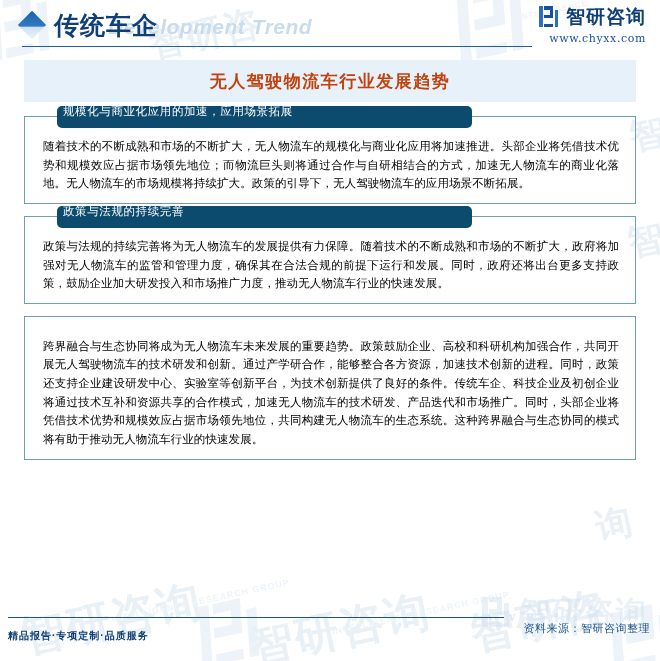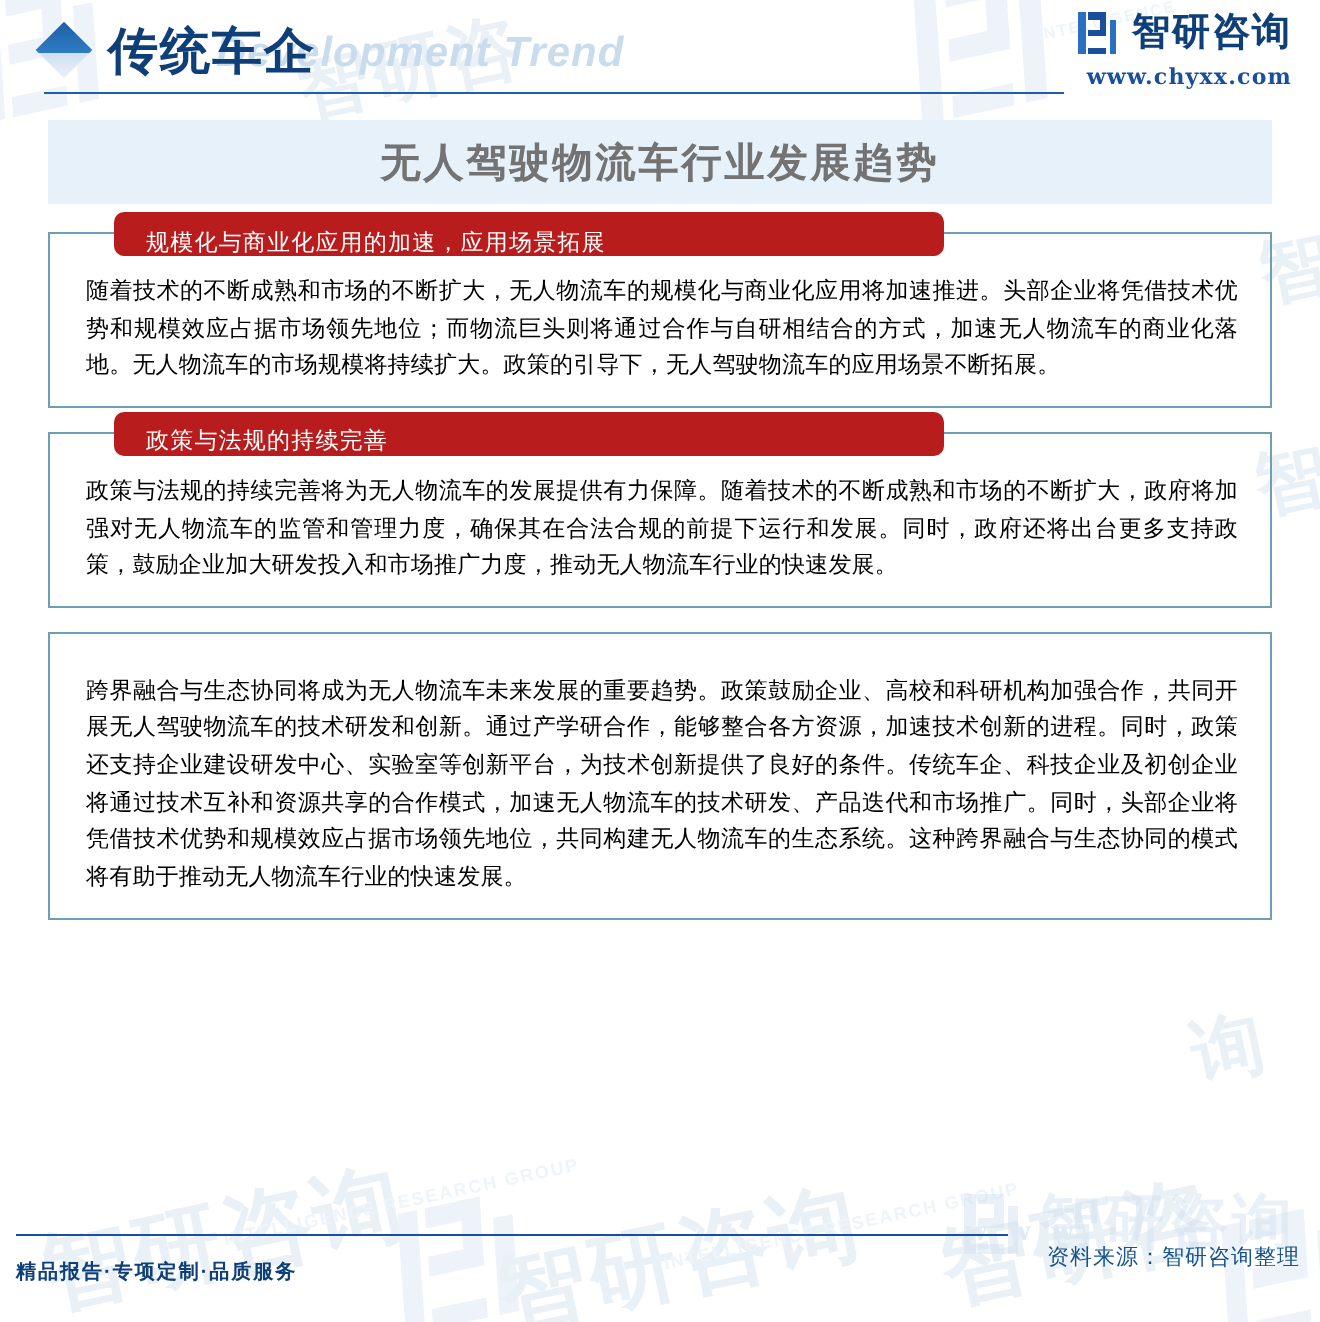--- a/index.html
+++ b/index.html
@@ -133,41 +133,41 @@
     font-size: 19px;
     font-weight: bold;
     color: #0f3f78;
     letter-spacing: 1px;
     line-height: 1;
   }
   .brand-url {
     margin-top: 5px;
     font-family: "DejaVu Serif", "Liberation Serif", serif;
     font-size: 11px;
-    font-weight: bold;
+    font-weight: normal;
     color: #1a4f9c;
     letter-spacing: .6px;
   }
 
   
   .title-banner {
     position: relative;
     z-index: 3;
     margin: 8px 24px 0 24px;
     height: 42px;
     background: #e6f1fa;
     display: flex;
     align-items: center;
     justify-content: center;
   }
   .title-banner span {
     font-family: "DejaVu Serif", "Liberation Serif", serif;
-    font-size: 20px;
-    font-weight: bold;
-    color: #737373;
+    font-size: 17px;
+    font-weight: bold;
+    color: #c2410c;
     letter-spacing: 1.5px;
   }
 
   
   .sections {
     position: relative;
     z-index: 3;
     margin: 14px 24px 0 24px;
     display: flex;
     flex-direction: column;
@@ -179,25 +179,25 @@
     background: transparent;
     padding: 20px 10px 10px 10px;
     box-sizing: border-box;
   }
   .section-head {
     position: absolute;
     left: 32px;
     top: -11px;
     height: 22px;
     width: 68%;
-    background: #b91c1c;
+    background: #0c4a6e;
     border-radius: 5px;
     display: flex;
-    align-items: flex-end;
-    padding-left: 16px;
+    align-items: flex-start;
+    padding-left: 6px;
     box-sizing: border-box;
   }
   .section-head span {
     font-size: 11.5px;
     color: #ffffff;
     letter-spacing: .6px;
     line-height: 1;
     white-space: nowrap;
   }
   .section-body {

